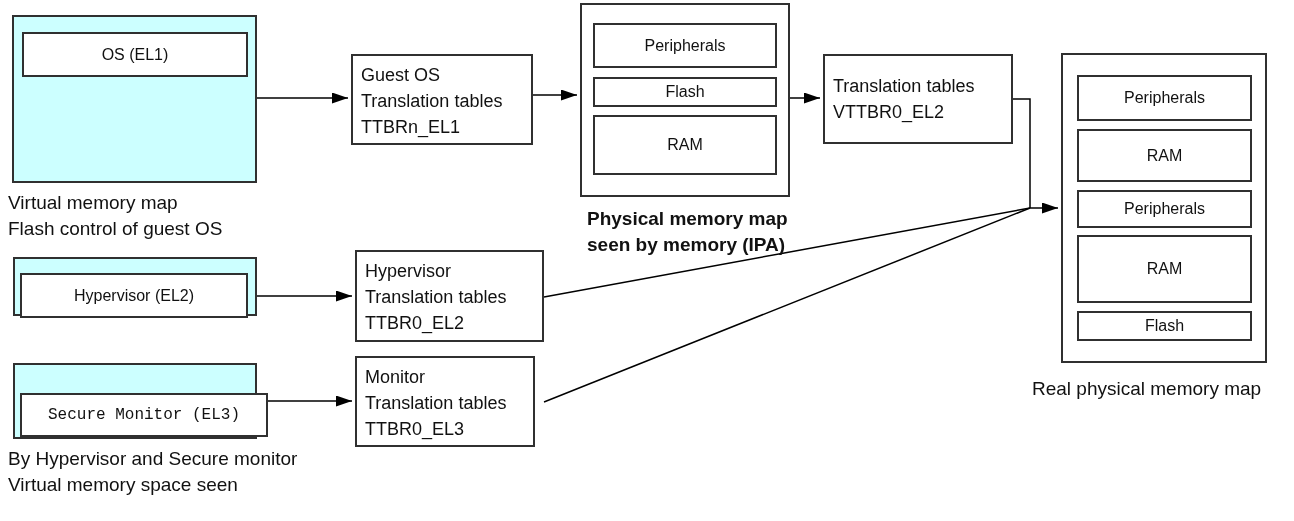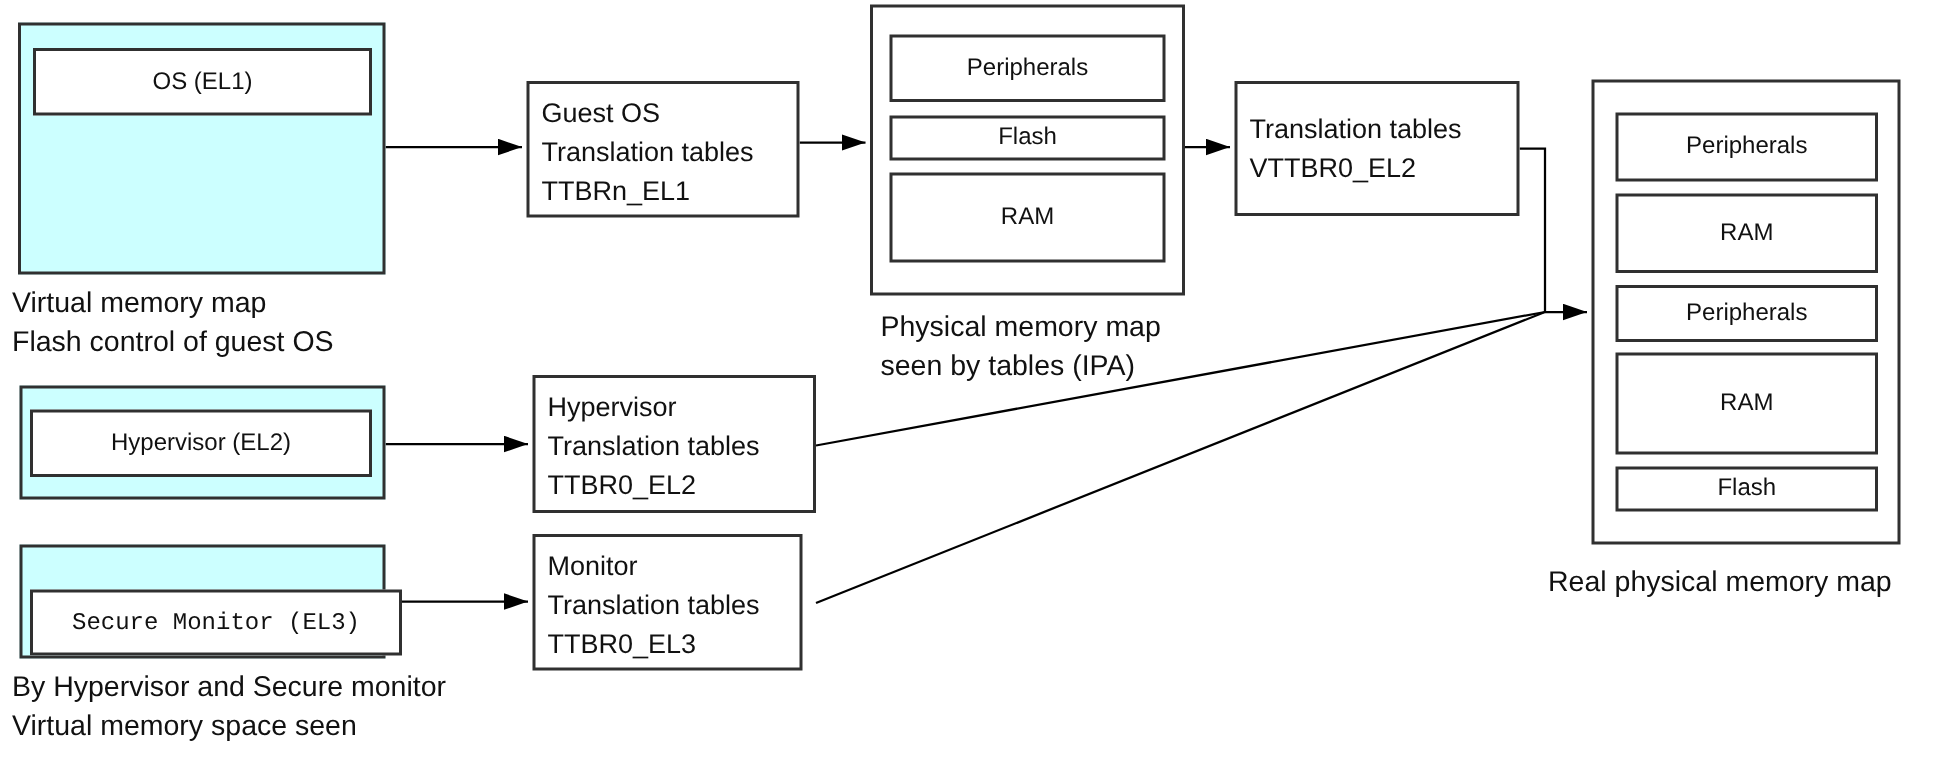--- a/index.html
+++ b/index.html
@@ -99,23 +99,23 @@
     <div class="box center" style="left:11px; top:18px; width:184px; height:45px;">
       <span>Peripherals</span>
     </div>
     <div class="box center" style="left:11px; top:72px; width:184px; height:30px;">
       <span>Flash</span>
     </div>
     <div class="box center" style="left:11px; top:110px; width:184px; height:60px;">
       <span>RAM</span>
     </div>
   </div>
-  <div class="caption" style="left:587px; top:206px;">
+  <div class="caption" style="left:587px; top:206px;font-weight:bold;">
     <div>Physical memory map</div>
-    <div>seen by tables (IPA)</div>
+    <div>seen by memory (IPA)</div>
   </div>
 
   <div class="box tt-box vcenter" style="left:823px; top:54px; width:190px; height:90px;">
     <div>Translation tables</div>
     <div>VTTBR0_EL2</div>
   </div>
 
   <div class="box" style="left:1061px; top:53px; width:206px; height:310px;">
     <div class="box center" style="left:14px; top:20px; width:175px; height:46px;">
       <span>Peripherals</span>
@@ -128,21 +128,21 @@
     </div>
     <div class="box center" style="left:14px; top:180px; width:175px; height:68px;">
       <span>RAM</span>
     </div>
     <div class="box center" style="left:14px; top:256px; width:175px; height:30px;">
       <span>Flash</span>
     </div>
   </div>
   <div class="caption" style="left:1008px; top:376px;margin-left:24px;">Real physical memory map</div>
 
-  <div class="box cyan" style="left:13px; top:257px; width:244px; height:76px;">
+  <div class="box cyan" style="left:13px; top:257px; width:244px; height:59px;">
     <div class="box center" style="left:5px; top:14px; width:228px; height:45px;">
       <span>Hypervisor (EL2)</span>
     </div>
   </div>
 
   <div class="box tt-box" style="left:355px; top:250px; width:189px; height:92px;">
     <div>Hypervisor</div>
     <div>Translation tables</div>
     <div>TTBR0_EL2</div>
   </div>

